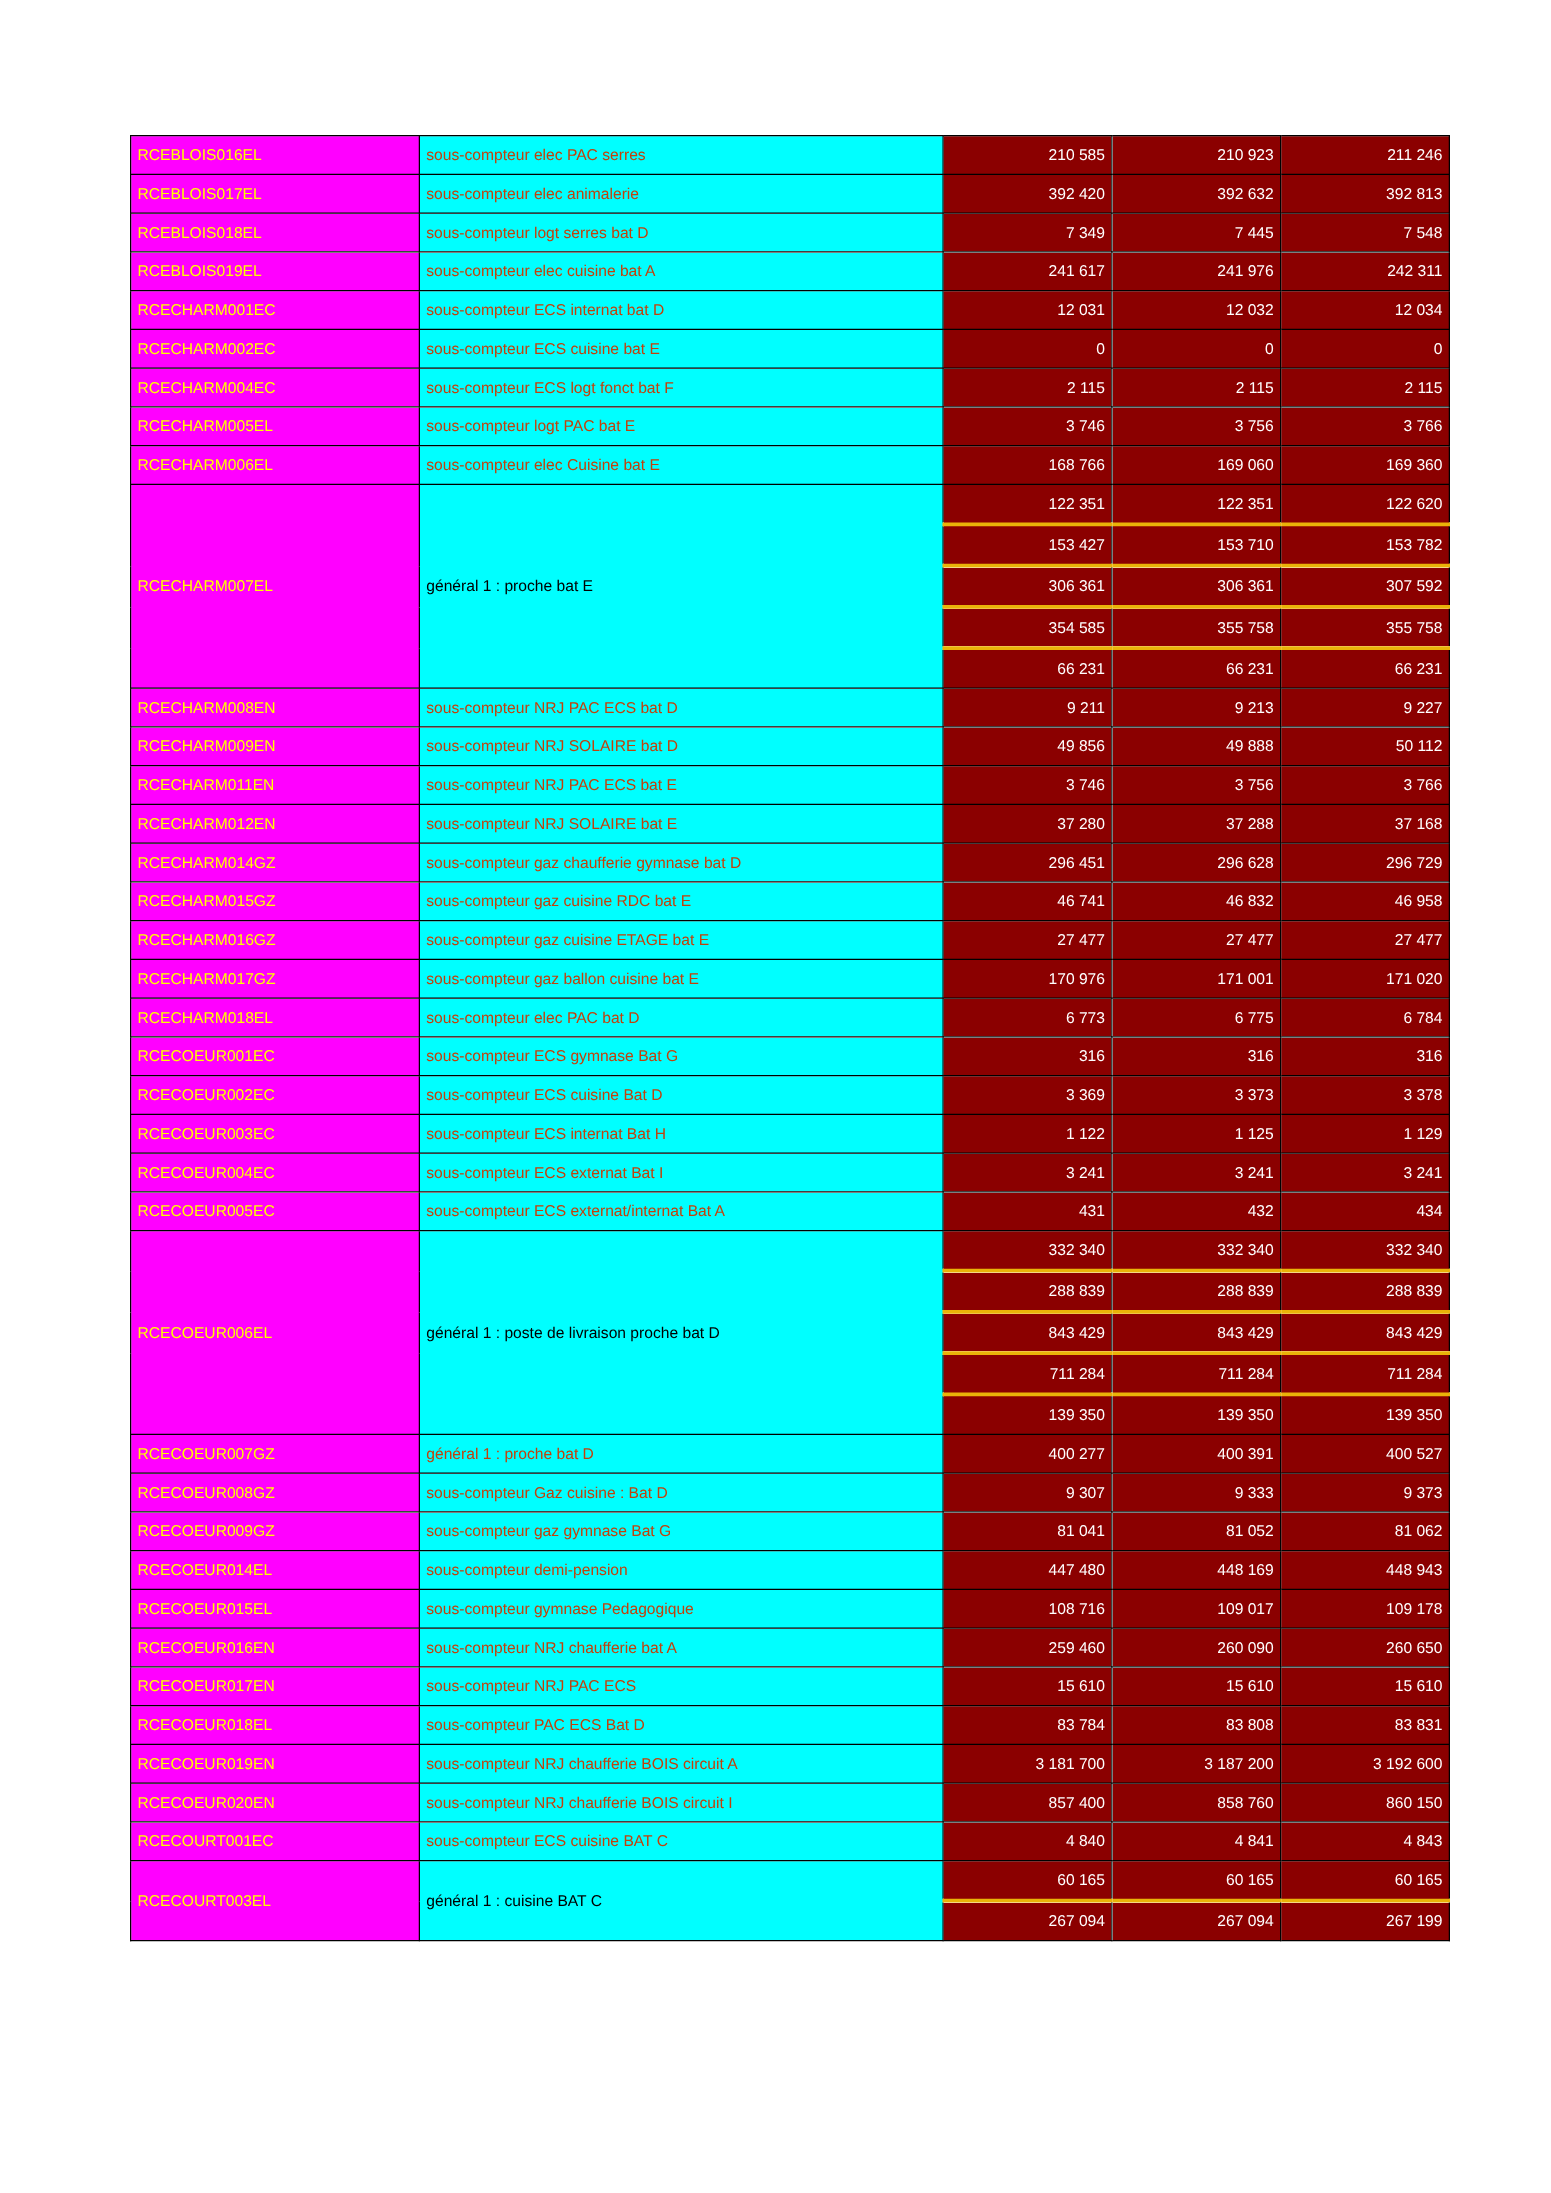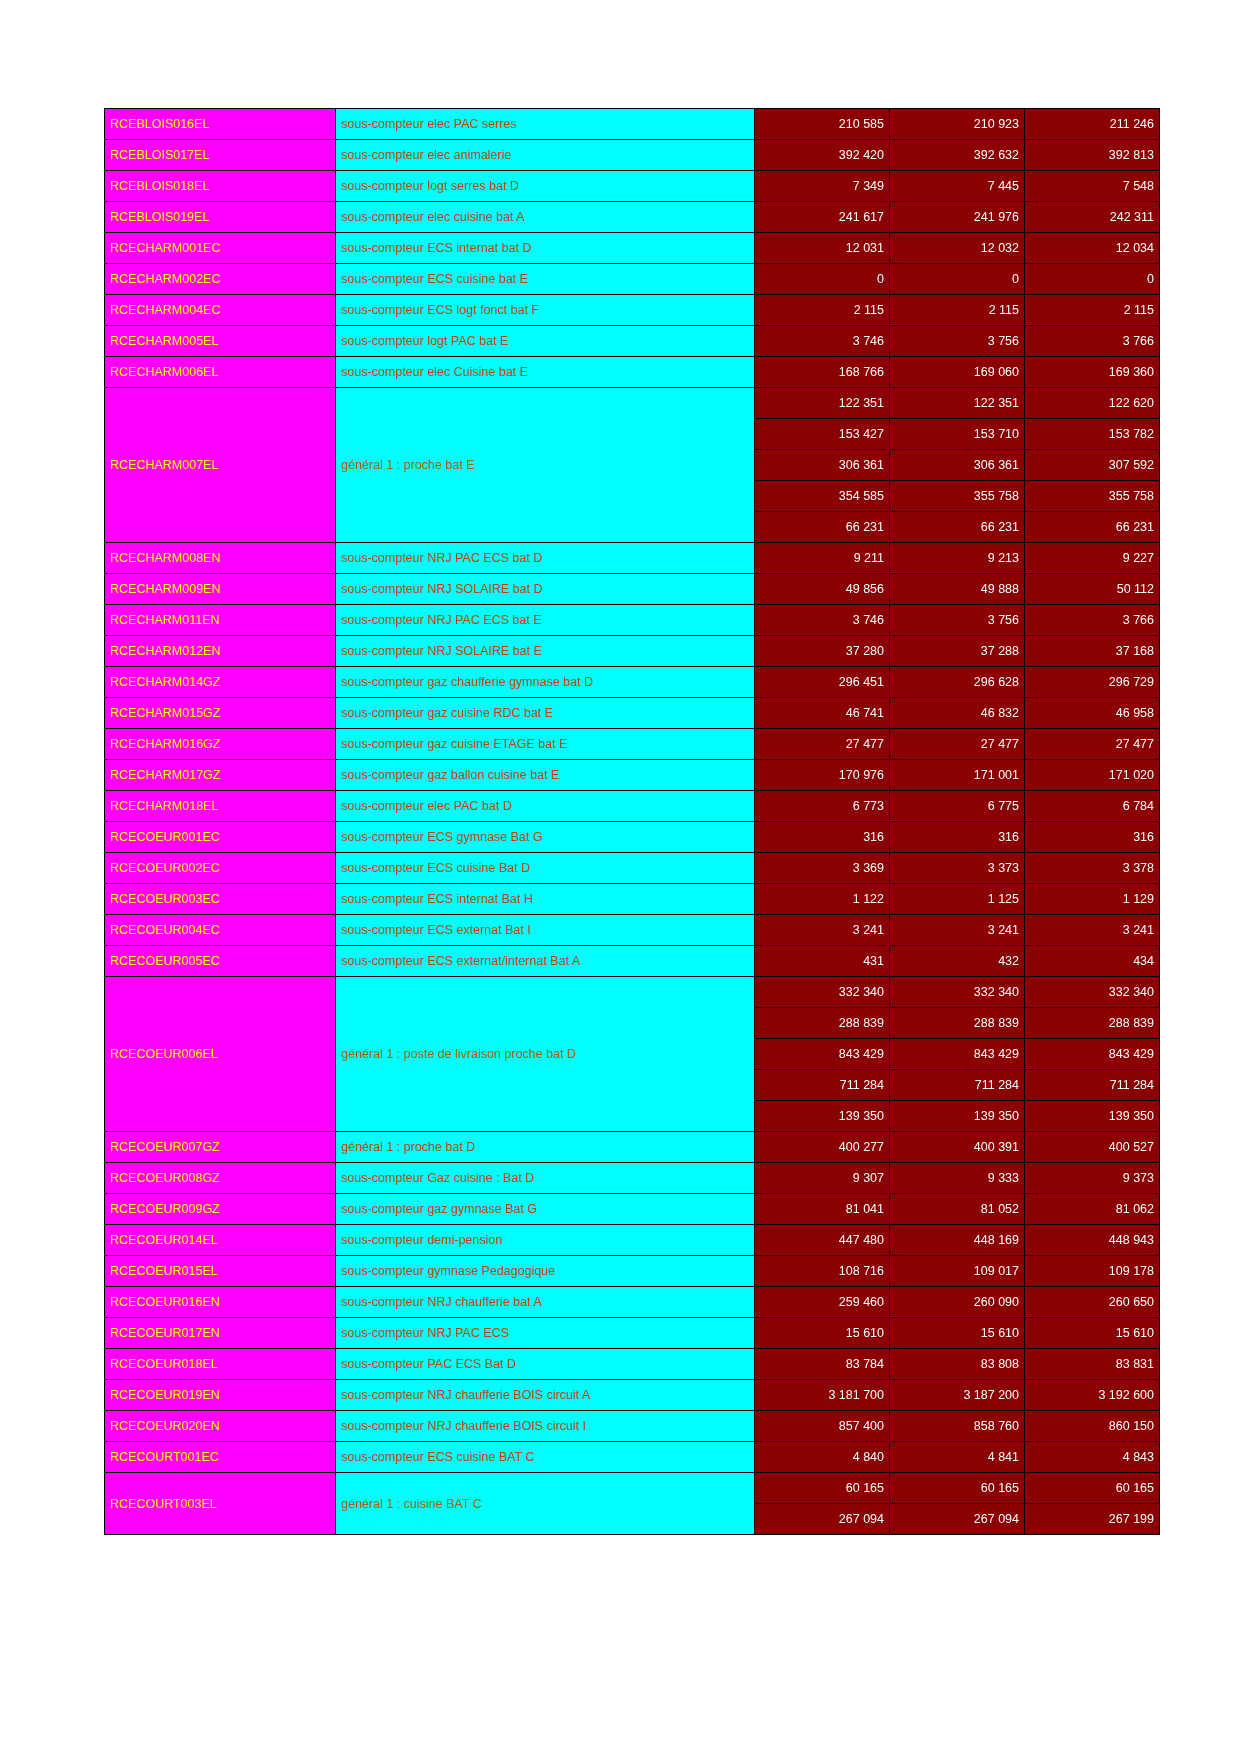--- a/index.html
+++ b/index.html
@@ -55,26 +55,26 @@
     width: 124px;
     background: #8b0000;
     color: #ffffff;
     text-align: right;
   }
   td.tall {
     height: 47px;
   }
   td.group-label {
     background: #00ffff;
-    color: #a16207;
+    color: #000000;
     vertical-align: top;
     padding-top: 6px;
   }
   tr.sub td.num {
-    border-top: 1px solid #eab308;
+    border-top: 3px solid #eab308;
     margin-top: 44px;
   }
 </style>
 </head>
 <body>
 
 <div class="page">
   <div class="table-wrap">
     <table class="meters">
       <tbody id="meters-body">

